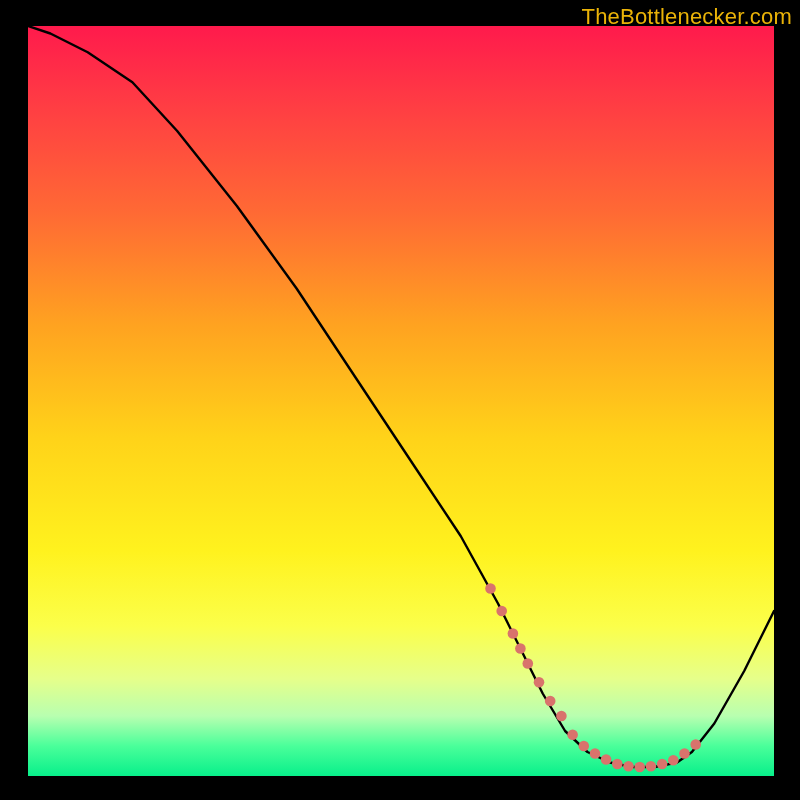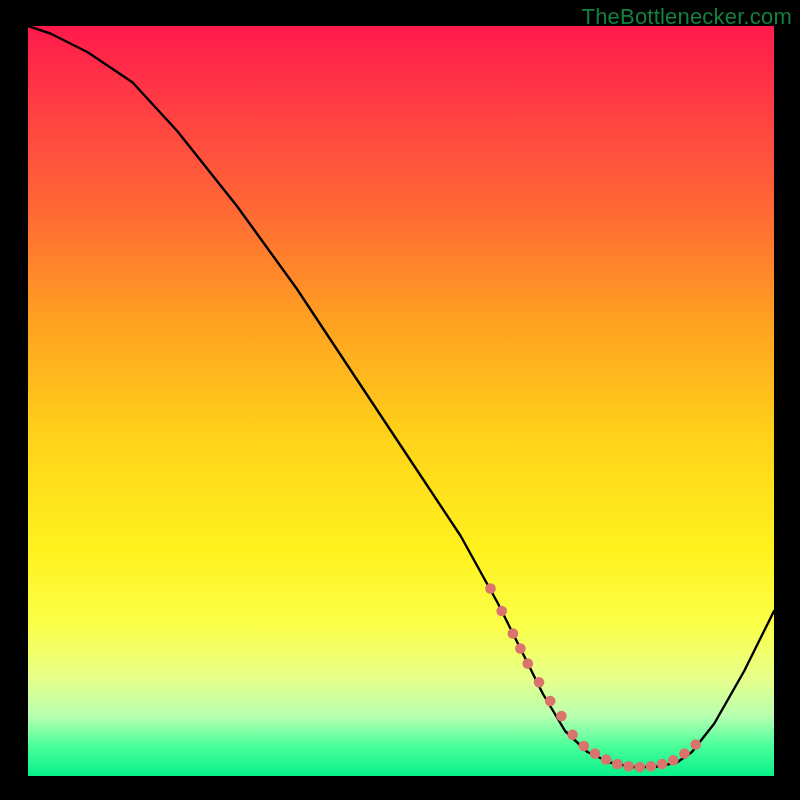--- a/index.html
+++ b/index.html
@@ -36,21 +36,21 @@
       #b8ffb0 92%,
       #4aff9a 96%,
       #08f08b 100%);
   }
   .watermark {
     position: absolute;
     top: 4px;
     right: 8px;
     font-family: Arial, Helvetica, sans-serif;
     font-size: 22px;
-    color: #15803d;
+    color: #eab308;
     letter-spacing: 0.2px;
   }
   svg.curve {
     position: absolute;
     left: 0;
     top: 0;
     width: 746px;
     height: 750px;
   }
 </style>

